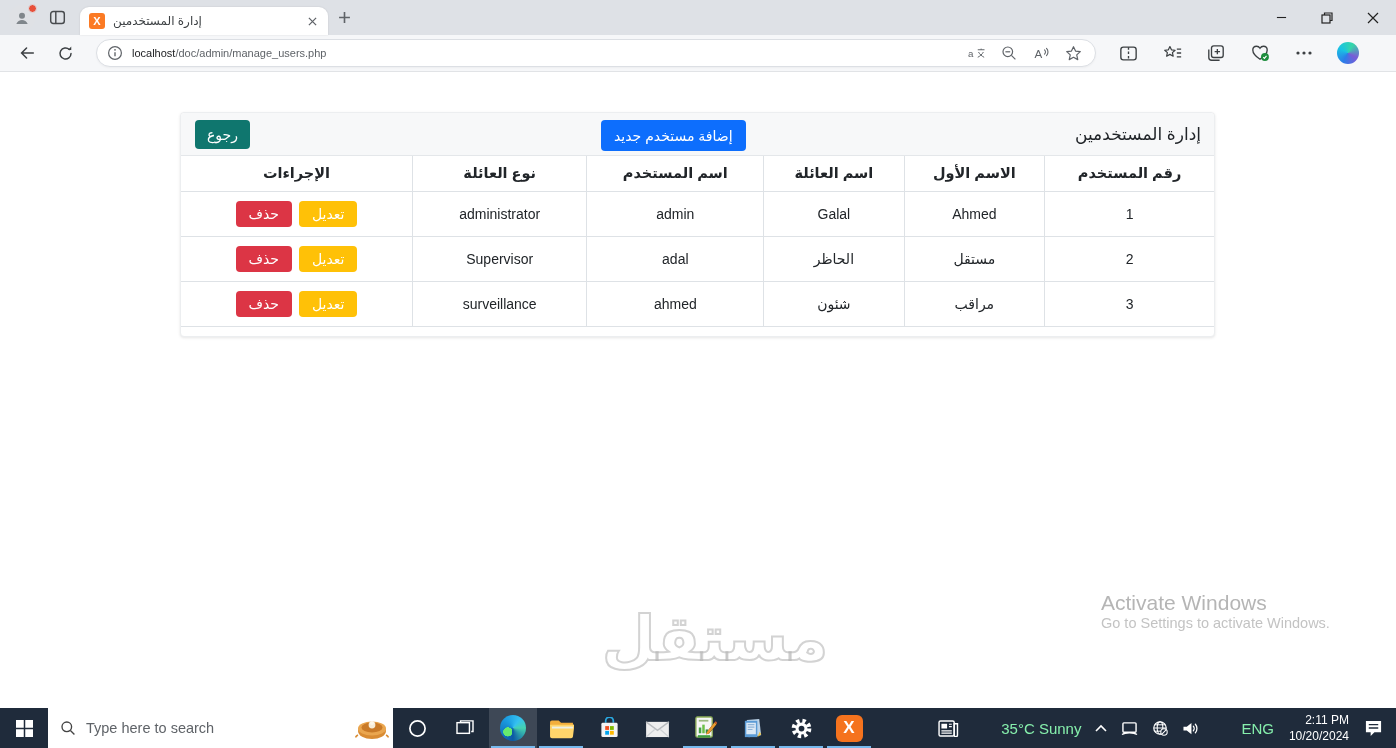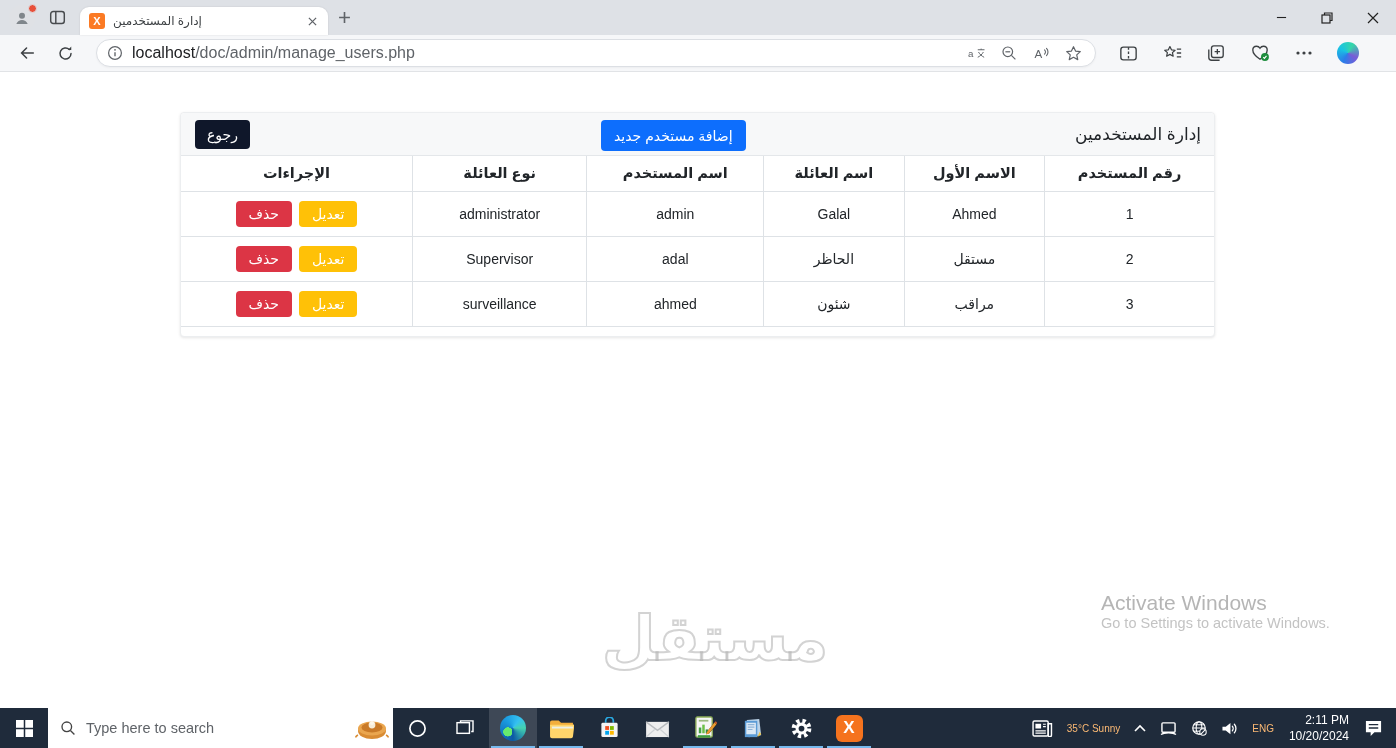--- a/index.html
+++ b/index.html
@@ -17,37 +17,37 @@
   .tab-title { flex:1; direction:rtl; text-align:left; font-size:12px; color:#3c4043; padding:0 8px; white-space:nowrap; overflow:hidden; }
   .tab-close { width:16px; height:16px; border-radius:3px; flex:none; }
   .newtab { margin-left:10px; }
   .win-controls { position:absolute; right:0; top:0; height:35px; display:flex; }
   .win-btn { width:46px; height:35px; display:flex; align-items:center; justify-content:center; }
 
   
   .toolbar { height:37px; background:#f6f7f9; border-bottom:1px solid #e1e3e6; display:flex; align-items:center; padding:0 8px; }
   .nav-ic { width:30px; height:30px; display:flex; align-items:center; justify-content:center; border-radius:4px; margin:0 4px; }
   .addr { height:28px; flex:1; max-width:1000px; margin-left:12px; background:#fff; border:1px solid #dcdfe4; border-radius:14px; display:flex; align-items:center; padding:0 6px 0 10px; box-shadow:0 1px 2px rgba(0,0,0,.04); }
-  .addr-url { flex:1; font-size:16px; margin-left:9px; white-space:nowrap; overflow:hidden; }
+  .addr-url { flex:1; font-size:11px; margin-left:9px; white-space:nowrap; overflow:hidden; }
   .addr-host { color:#202124; }
   .addr-path { color:#5f6368; }
   .addr-ics { display:flex; align-items:center; }
   .addr-ics .nav-ic { width:26px; height:26px; margin:0 3px; }
   .tools-right { display:flex; align-items:center; margin-left:10px; }
   .tools-right .nav-ic { width:26px; height:26px; margin:0 9px; }
   .copilot { width:22px; height:22px; border-radius:50%; background:conic-gradient(from 210deg,#2b7de9,#19c3e3,#35d6a8,#7a5bd6,#2b7de9); }
 
   
   .page { position:relative; height:636px; background:#fff; }
   .card { position:absolute; left:180px; top:40px; width:1035px; background:#fff; border:1px solid #eceef0; border-radius:4px; box-shadow:0 1px 3px rgba(0,0,0,.1); }
   .card-header { position:relative; height:43px; background:#f7f8f9; border-bottom:1px solid #e4e7ea; border-radius:4px 4px 0 0; }
   .page-title { position:absolute; right:13px; top:50%; transform:translateY(-50%); direction:rtl; font-size:17px; color:#212529; }
   .btn { border:none; border-radius:4px; color:#fff; font-size:14px; font-family:inherit; cursor:pointer; }
   .btn-add { position:absolute; left:420px; top:7px; height:31px; padding:0 13px; background:#0d6efd; }
-  .btn-back { position:absolute; left:14px; top:7px; height:29px; padding:0 12px; background:#0f172a; }
+  .btn-back { position:absolute; left:14px; top:7px; height:29px; padding:0 12px; background:#0f766e; }
 
   table.users { width:100%; border-collapse:collapse; direction:rtl; }
   table.users th, table.users td { border:1px solid #dee2e6; border-top:none; text-align:center; vertical-align:middle; color:#212529; }
   table.users th:first-child, table.users td:first-child { border-right:none; }
   table.users th:last-child, table.users td:last-child { border-left:none; }
   table.users th { height:35px; font-size:14.5px; font-weight:bold; }
   table.users td { height:45px; font-size:14px; }
   tr.bottom-pad td { height:10px; border:none; }
   .btn-edit { background:#ffc107; padding:5px 13px; margin-left:3px; }
   .btn-del  { background:#dc3545; padding:5px 13px; }
@@ -66,21 +66,21 @@
   .tb-btn.active { background:rgba(255,255,255,.14); }
   .tb-btn .underline { position:absolute; bottom:0; left:2px; right:2px; height:2.5px; background:#76b9ed; }
   .tb-search { width:345px; height:40px; background:#fff; display:flex; align-items:center; padding:0 4px 0 12px; flex:none; }
   .tb-search input { border:none; outline:none; flex:1; font-size:14.5px; font-family:inherit; color:#444; margin-left:10px; background:transparent; }
   .tb-search input::placeholder { color:#5f6368; opacity:1; }
   .edge-ball { width:26px; height:26px; border-radius:50%; background:radial-gradient(circle at 30% 65%,#66eb6e 0 18%,transparent 19%),conic-gradient(from 180deg,#0c59a4,#1b9de2 40%,#35c1f1 60%,#45d3b0 75%,#0c59a4); }
   .xampp-tile { width:27px; height:27px; border-radius:6px; background:#f5731e; color:#fff; font-weight:bold; font-size:17px; display:flex; align-items:center; justify-content:center; }
   .tb-spacer { flex:1; }
   .tb-tray { display:flex; align-items:center; height:40px; padding-right:6px; }
   .tray-item { display:flex; align-items:center; justify-content:center; height:40px; padding:0 7px; flex:none; }
-  .tray-txt { color:#fdba74; font-size:10px; white-space:nowrap; }
+  .tray-txt { color:#86efac; font-size:15px; white-space:nowrap;margin-left:28px; }
   .clock { text-align:right; color:#fff; font-size:12px; line-height:1.35; padding:0 8px; }
   svg { display:block; }
 </style>
 </head>
 <body>
 
 <div class="tabstrip">
   <div class="profile-btn">
     <svg width="16" height="16" viewBox="0 0 24 24">
         <circle cx="12" cy="8.5" r="4.5" fill="#80868b"></circle>

